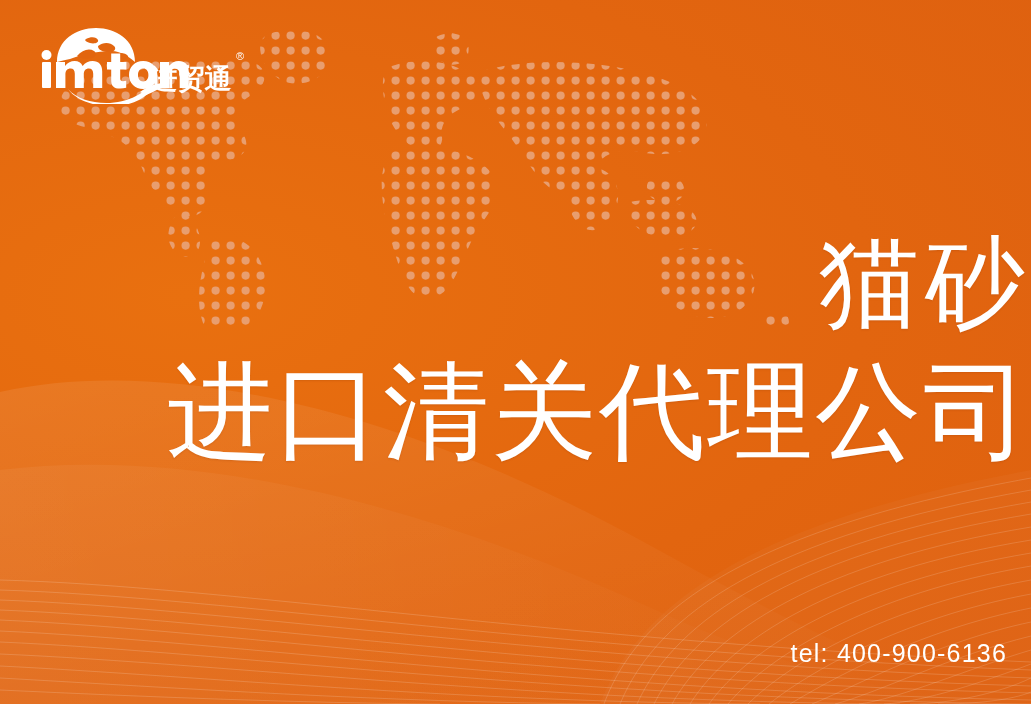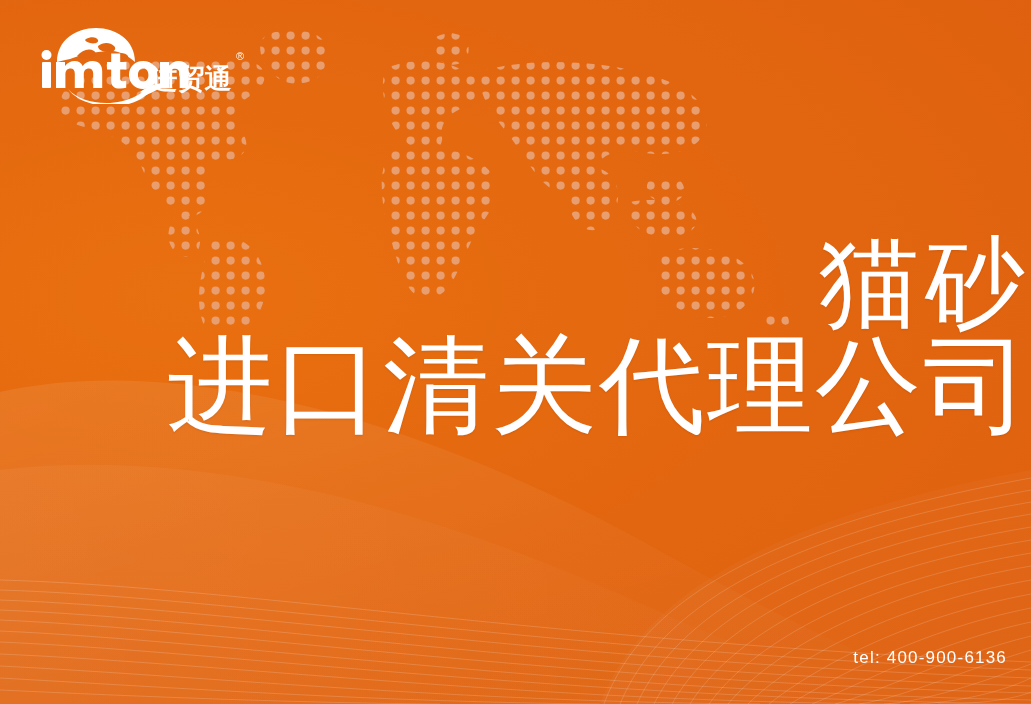--- a/index.html
+++ b/index.html
@@ -66,30 +66,31 @@
     text-shadow: 0 1px 2px rgba(120,45,0,.16);
   }
   #headline .line1 {
     display: block;
     font-size: 100px;
     letter-spacing: 6px;
   }
   #headline .line2 {
     display: block;
     font-size: 106px;
+    margin-top: 26px;
     letter-spacing: 2px;
   }
 
   
   #phone {
     position: absolute;
     right: 24px;
     bottom: 36px;
     color: #ffffff;
-    font-size: 17px;
+    font-size: 25px;
     letter-spacing: 1.2px;
     font-weight: 400;
     white-space: nowrap;
   }
 </style>
 </head>
 <body>
 
 <div id="banner">
 

